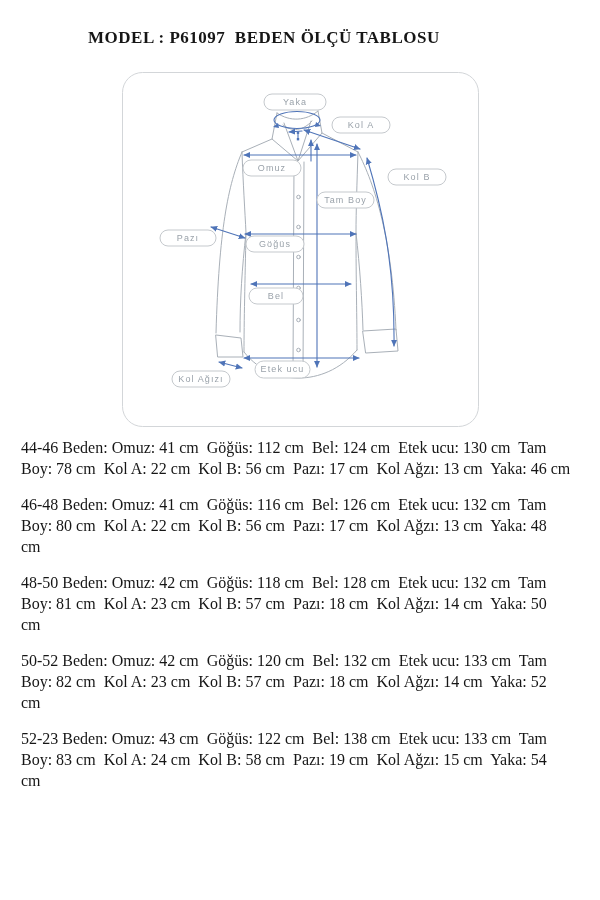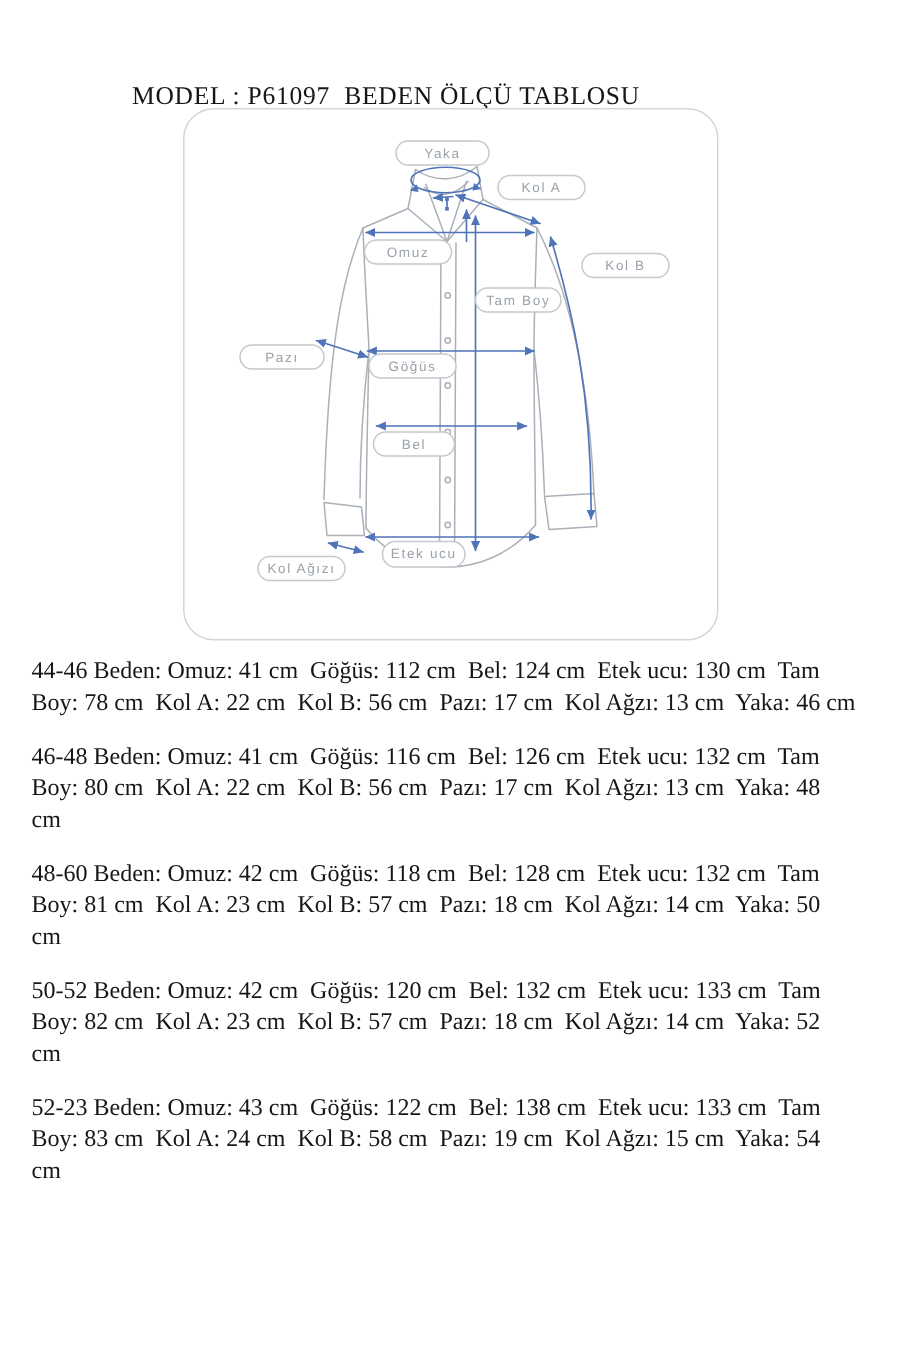--- a/index.html
+++ b/index.html
@@ -1,22 +1,22 @@
 <!DOCTYPE html>
 <html><head>
 <meta charset="utf-8">
 <style>
   html,body{margin:0;padding:0;}
   body{
     width:600px;height:900px;position:relative;overflow:hidden;
     background:#ffffff;font-family:"Liberation Serif", serif;
   }
   .title{
-    position:absolute;left:88px;top:54px;
-    font-size:17px;letter-spacing:.5px;color:#161616;white-space:pre;
+    position:absolute;left:88px;top:28px;
+    font-size:17px;letter-spacing:.5px;color:#161616;white-space:pre;font-weight:bold;
   }
   .diagram{position:absolute;left:0;top:0;}
   .sizes{position:absolute;left:21px;top:437px;}
   .size-row{
     font-size:16px;line-height:21px;color:#161616;
     white-space:pre;margin:0 0 15px 0;
   }
   .pill{fill:#ffffff;stroke:#c5c9cd;stroke-width:1;}
   .pill-text{
     font-family:"Liberation Sans", sans-serif;font-size:9px;
@@ -135,21 +135,21 @@
     </g>
   </g>
 </svg>
 
 <div class="sizes">
   <div class="size-row">44-46 Beden: Omuz: 41 cm  Göğüs: 112 cm  Bel: 124 cm  Etek ucu: 130 cm  Tam
 Boy: 78 cm  Kol A: 22 cm  Kol B: 56 cm  Pazı: 17 cm  Kol Ağzı: 13 cm  Yaka: 46 cm</div>
   <div class="size-row">46-48 Beden: Omuz: 41 cm  Göğüs: 116 cm  Bel: 126 cm  Etek ucu: 132 cm  Tam
 Boy: 80 cm  Kol A: 22 cm  Kol B: 56 cm  Pazı: 17 cm  Kol Ağzı: 13 cm  Yaka: 48
 cm</div>
-  <div class="size-row">48-60 Beden: Omuz: 42 cm  Göğüs: 118 cm  Bel: 128 cm  Etek ucu: 132 cm  Tam
+  <div class="size-row">48-50 Beden: Omuz: 42 cm  Göğüs: 118 cm  Bel: 128 cm  Etek ucu: 132 cm  Tam
 Boy: 81 cm  Kol A: 23 cm  Kol B: 57 cm  Pazı: 18 cm  Kol Ağzı: 14 cm  Yaka: 50
 cm</div>
   <div class="size-row">50-52 Beden: Omuz: 42 cm  Göğüs: 120 cm  Bel: 132 cm  Etek ucu: 133 cm  Tam
 Boy: 82 cm  Kol A: 23 cm  Kol B: 57 cm  Pazı: 18 cm  Kol Ağzı: 14 cm  Yaka: 52
 cm</div>
   <div class="size-row">52-23 Beden: Omuz: 43 cm  Göğüs: 122 cm  Bel: 138 cm  Etek ucu: 133 cm  Tam
 Boy: 83 cm  Kol A: 24 cm  Kol B: 58 cm  Pazı: 19 cm  Kol Ağzı: 15 cm  Yaka: 54
 cm</div>
 </div>
 

